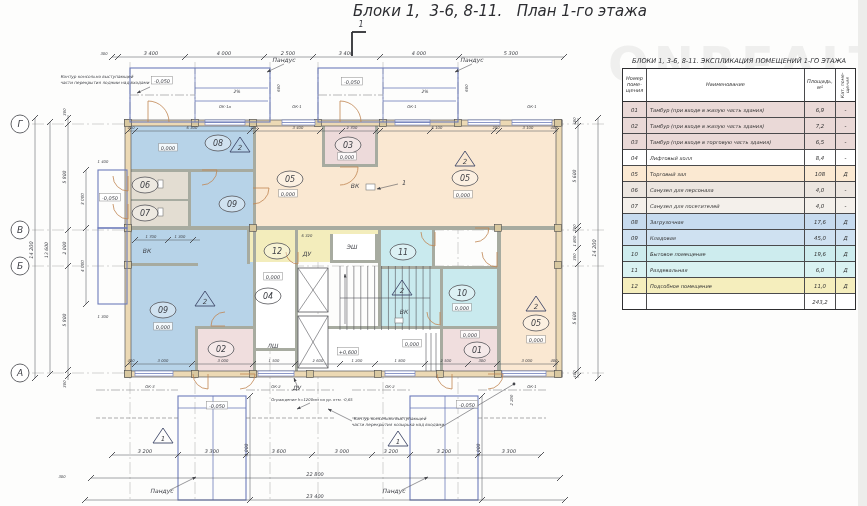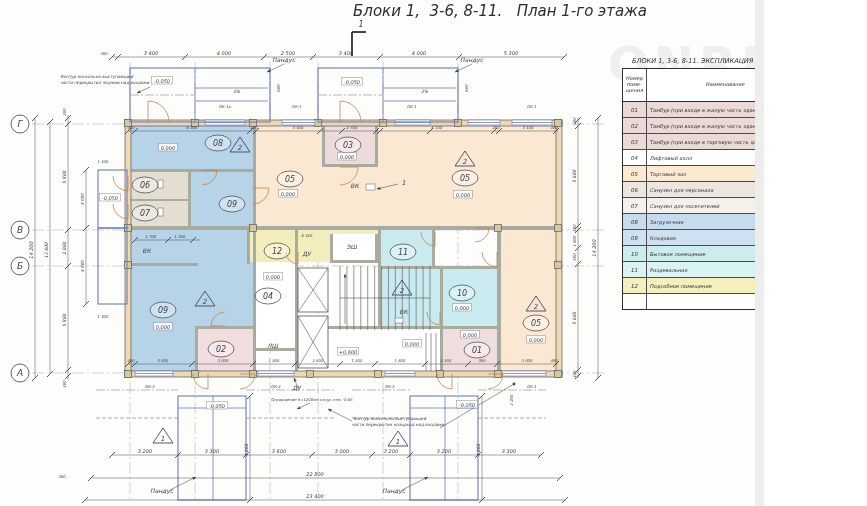--- a/index.html
+++ b/index.html
@@ -1,16 +1,16 @@
 <!DOCTYPE html>
 <html><head>
 <meta charset="utf-8">
 <style>
   html,body{margin:0;padding:0;background:#fff;}
-  #canvas{position:relative;width:764px;height:506px;background:#fdfdfc;overflow:hidden;
+  #canvas{position:relative;width:867px;height:506px;background:#fdfdfc;overflow:hidden;
           font-family:"DejaVu Sans",sans-serif;}
   #edge-strip{position:absolute;right:0;top:0;width:9px;height:506px;background:#ededeb;}
   #main-title{position:absolute;left:300px;top:2px;width:400px;text-align:center;
               font-style:italic;font-size:15px;color:#2c2d31;white-space:pre;}
   #watermark{position:absolute;left:598px;top:18px;width:266px;height:92px;display:flex;
              align-items:center;gap:10px;pointer-events:none;}
   #watermark .wm-text{font-size:48px;font-weight:bold;letter-spacing:5px;color:rgba(60,55,55,0.07);}
   #plan{position:absolute;left:0;top:0;}
   svg text{font-family:"DejaVu Sans",sans-serif;font-style:italic;fill:#3c3e44;}
   .room{stroke:none;}

